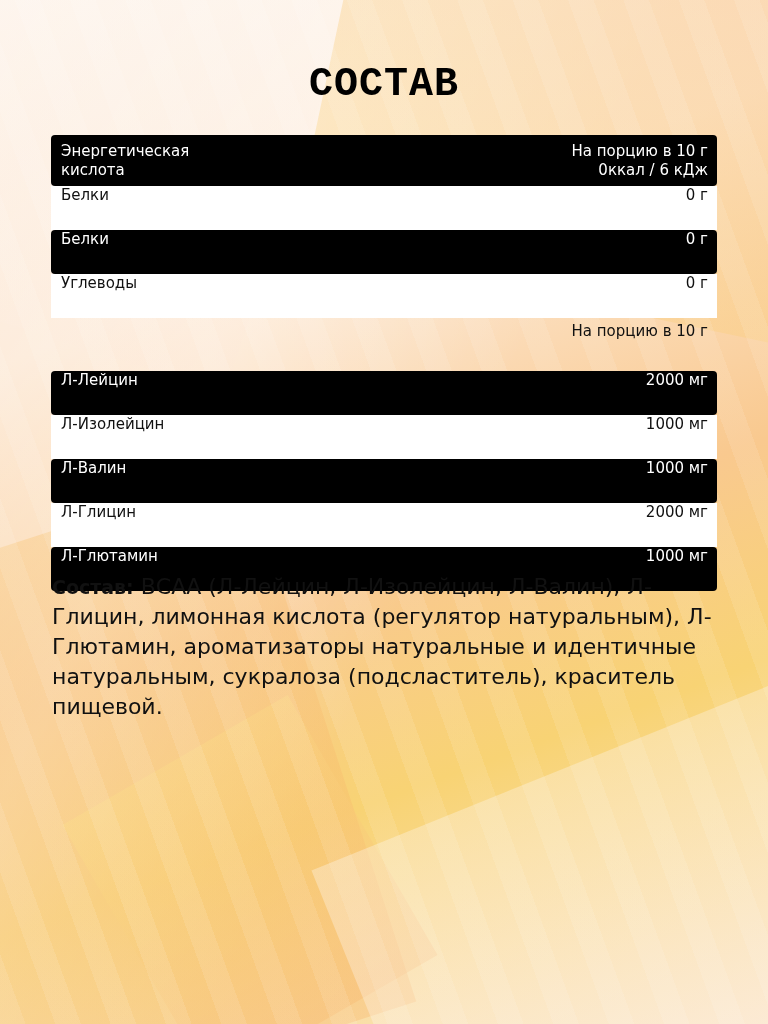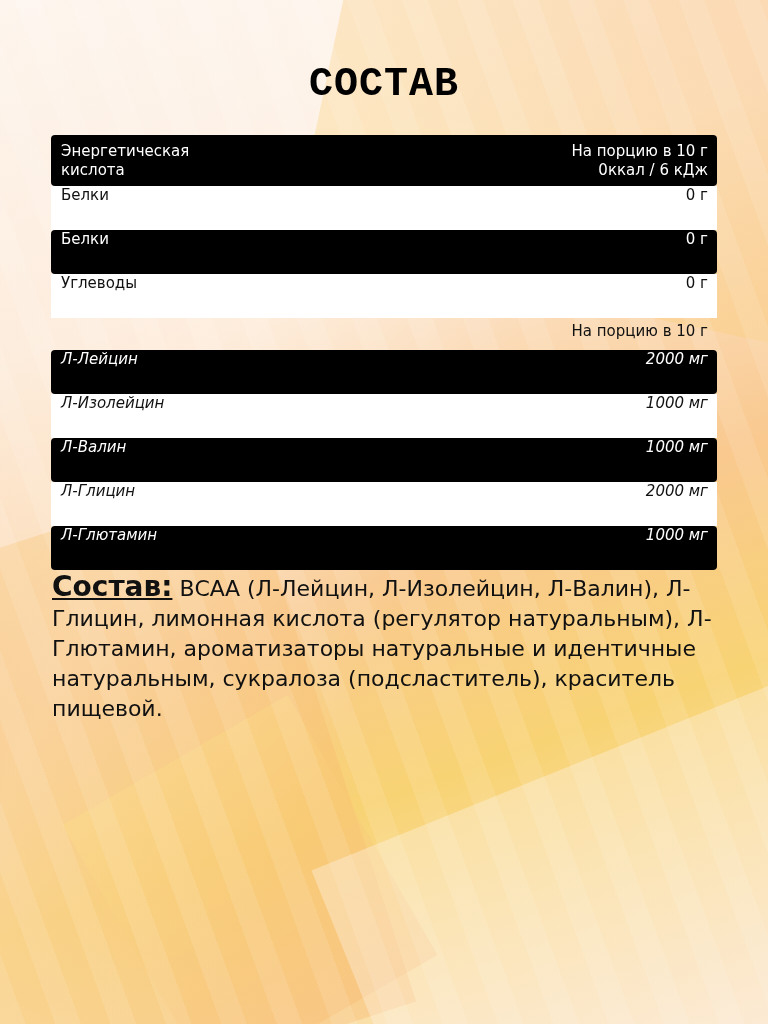--- a/index.html
+++ b/index.html
@@ -50,27 +50,27 @@
 
   .t1 { top: 135px; }
   .t1 .row.head { height: 51px; align-items: center; line-height: 19px; }
   .t1 .head .label, .t1 .head .value { display: flex; flex-direction: column; }
   .t1 .head .value { align-items: flex-end; }
 
   .serving-note {
     position: absolute; left: 51px; width: 657px; top: 322px;
     text-align: right; font-size: 15px; color: #111;
   }
-  .t2 { top: 350px; font-style: italic; }
+  .t2 { top: 371px; }
 
   .composition {
     position: absolute; left: 52px; width: 680px; top: 572px;
     font-size: 22px; line-height: 30px; color: #111;
   }
-  .composition .comp-label { font-weight: bold; font-size: 28px; text-decoration: underline; }
+  .composition .comp-label { font-weight: bold; font-size: 19px; }
 </style>
 </head>
 <body>
 
 <div class="bg-layer">
   <div class="shard s4"></div>
   <div class="shard s2"></div>
   <div class="shard s1"></div>
   <div class="shard s5"></div>
   <div class="shard s3"></div>

